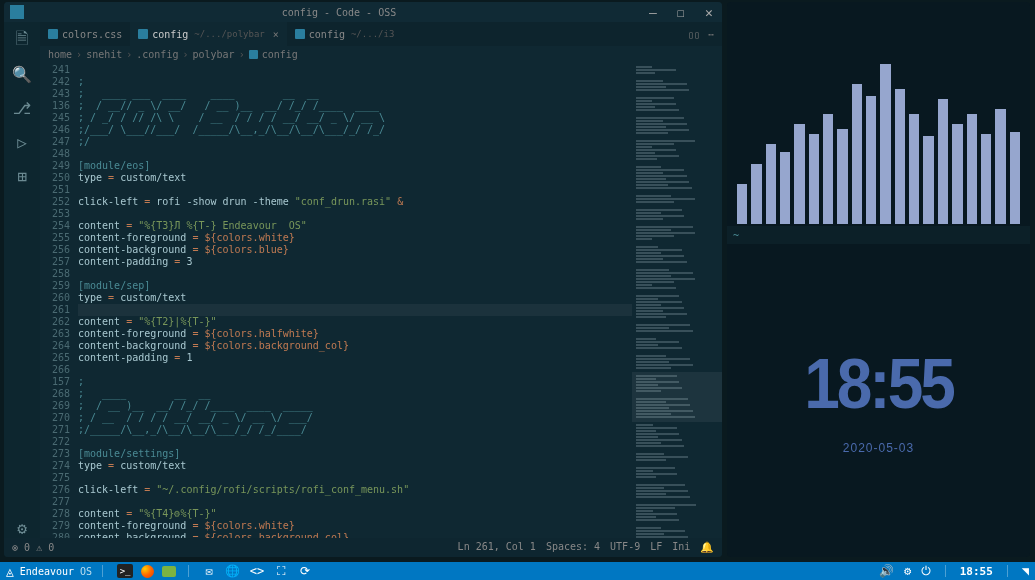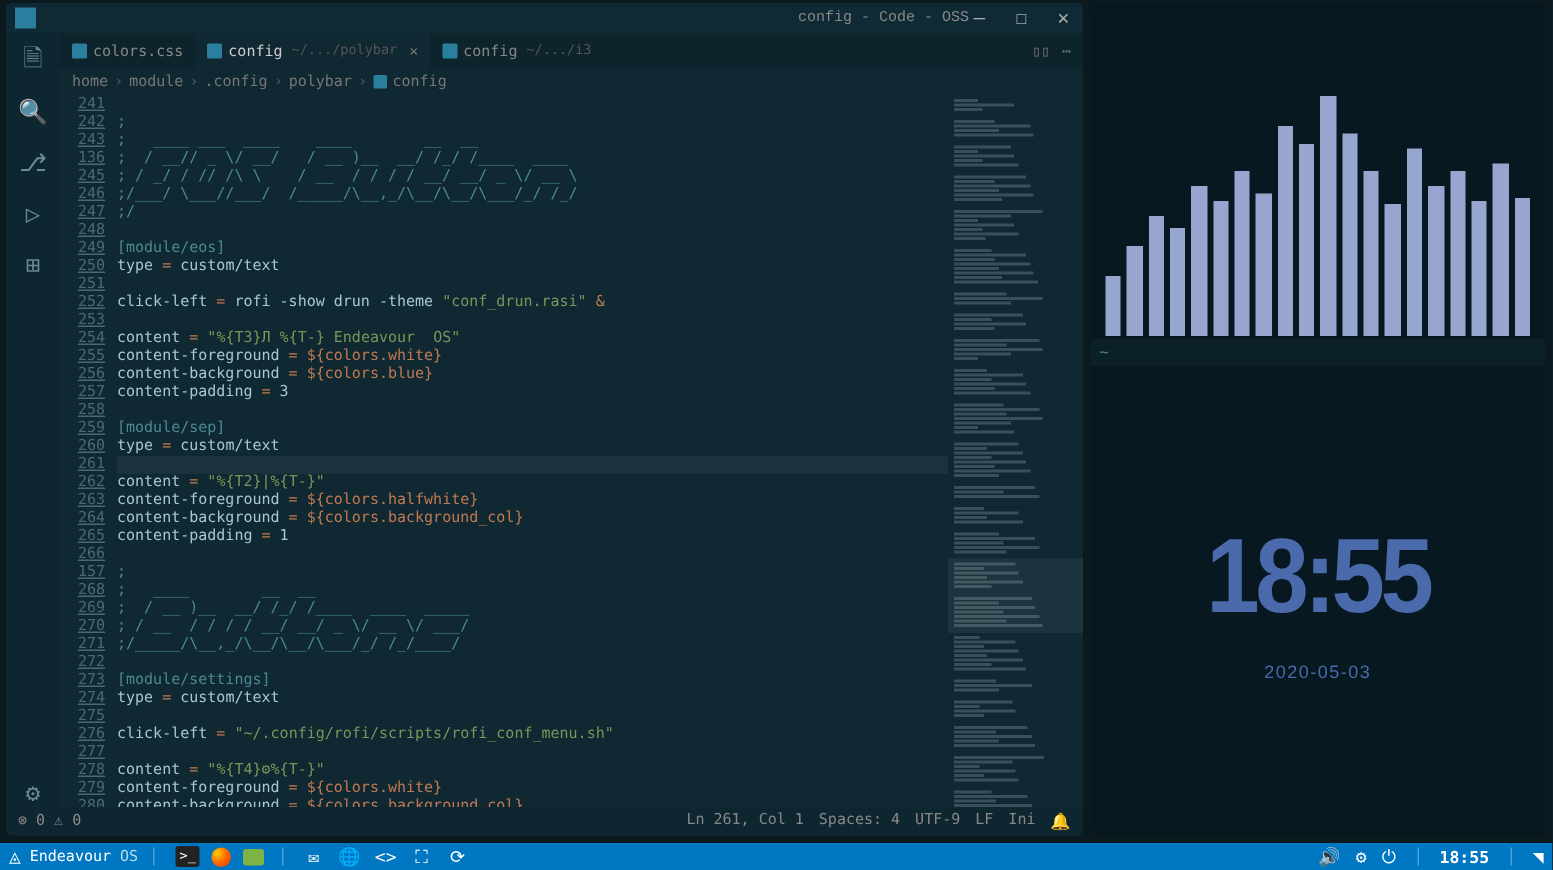--- a/index.html
+++ b/index.html
@@ -5,21 +5,21 @@
 * { margin: 0; padding: 0; box-sizing: border-box; }
 body { width: 1035px; height: 580px; background: #0a1a1f; font-family: monospace; font-size: 11px; overflow: hidden; position: relative; }
 .desktop { width: 100%; height: 100%; position: relative; background: #0a1a1f; }
 
 
 .vscode { position: absolute; left: 4px; top: 2px; width: 718px; height: 555px; background: #0f2832; border-radius: 4px; overflow: hidden; }
 .titlebar { height: 20px; background: #102a35; display: flex; align-items: center; padding: 0 6px; color: #aaa; font-size: 10px; }
 .titlebar .logo { width: 14px; height: 14px; background: #2a7e9e; margin-right: 8px; flex-shrink: 0; }
 .titlebar .menus { display: flex; gap: 12px; }
 .titlebar .menus span { cursor: default; }
-.titlebar .title { flex: 1; text-align: right; color: #888; font-family: Liberation Mono, monospace; }
+.titlebar .title { flex: 1; text-align: center; color: #888; }
 .titlebar .winctrl { display: flex; gap: 14px; font-size: 13px; }
 .titlebar .winctrl span { width: 14px; text-align: center; }
 
 .body { display: flex; height: 516px; }
 .activitybar { width: 36px; background: #0d262f; display: flex; flex-direction: column; align-items: center; padding-top: 8px; gap: 14px; }
 .activitybar .icon { width: 20px; height: 20px; display: flex; align-items: center; justify-content: center; color: #6b8a92; font-size: 16px; }
 .activitybar .spacer { flex: 1; }
 
 .editor { flex: 1; display: flex; flex-direction: column; background: #0f2832; }
 .tabs { height: 24px; background: #0d242d; display: flex; align-items: center; font-size: 10px; }
@@ -32,21 +32,21 @@
 .tab .path { color: #555; font-size: 9px; margin-left: 2px; }
 .tab .close { margin-left: 4px; color: #777; }
 .tabs .tabright { margin-left: auto; display: flex; gap: 8px; padding-right: 8px; color: #777; }
 
 .breadcrumb { height: 16px; padding: 0 8px; display: flex; align-items: center; gap: 4px; font-size: 10px; color: #777; }
 .breadcrumb .sep { color: #555; }
 .breadcrumb .fileicon { width: 9px; height: 9px; background: #2a7e9e; border-radius: 1px; }
 
 .code-area { flex: 1; display: flex; overflow: hidden; position: relative; }
 .gutter { width: 38px; text-align: right; padding-right: 8px; color: #4a6a72; font-size: 10px; line-height: 12px; padding-top: 2px; }
-.gutter div { height: 12px; text-decoration: underline; }
+.gutter div { height: 12px; }
 .code { flex: 1; font-size: 10px; line-height: 12px; padding-top: 2px; white-space: pre; color: #a8c8d0; overflow: hidden; }
 .code .line { height: 12px; }
 .code .line.hl { background: rgba(255,255,255,0.05); }
 .c-comment { color: #4a8a94; }
 .c-section { color: #4a8a94; }
 .c-eq { color: #c07a52; }
 .c-str { color: #78965a; }
 .c-var { color: #c07a52; }
 .c-op { color: #c07a52; }
 
@@ -131,21 +131,21 @@
             <span class="path">~/.../i3</span>
           </div>
           <div class="tabright">
             <span>▯▯</span>
             <span>⋯</span>
           </div>
         </div>
         <div class="breadcrumb">
           <span>home</span>
             <span class="sep">›</span>
-          <span>module</span>
+          <span>snehit</span>
             <span class="sep">›</span>
           <span>.config</span>
             <span class="sep">›</span>
           <span>polybar</span>
             <span class="sep">›</span>
           <span class="fileicon"></span>
           <span>config</span>
         </div>
         <div class="code-area">
           <div class="gutter" id="gutter">

